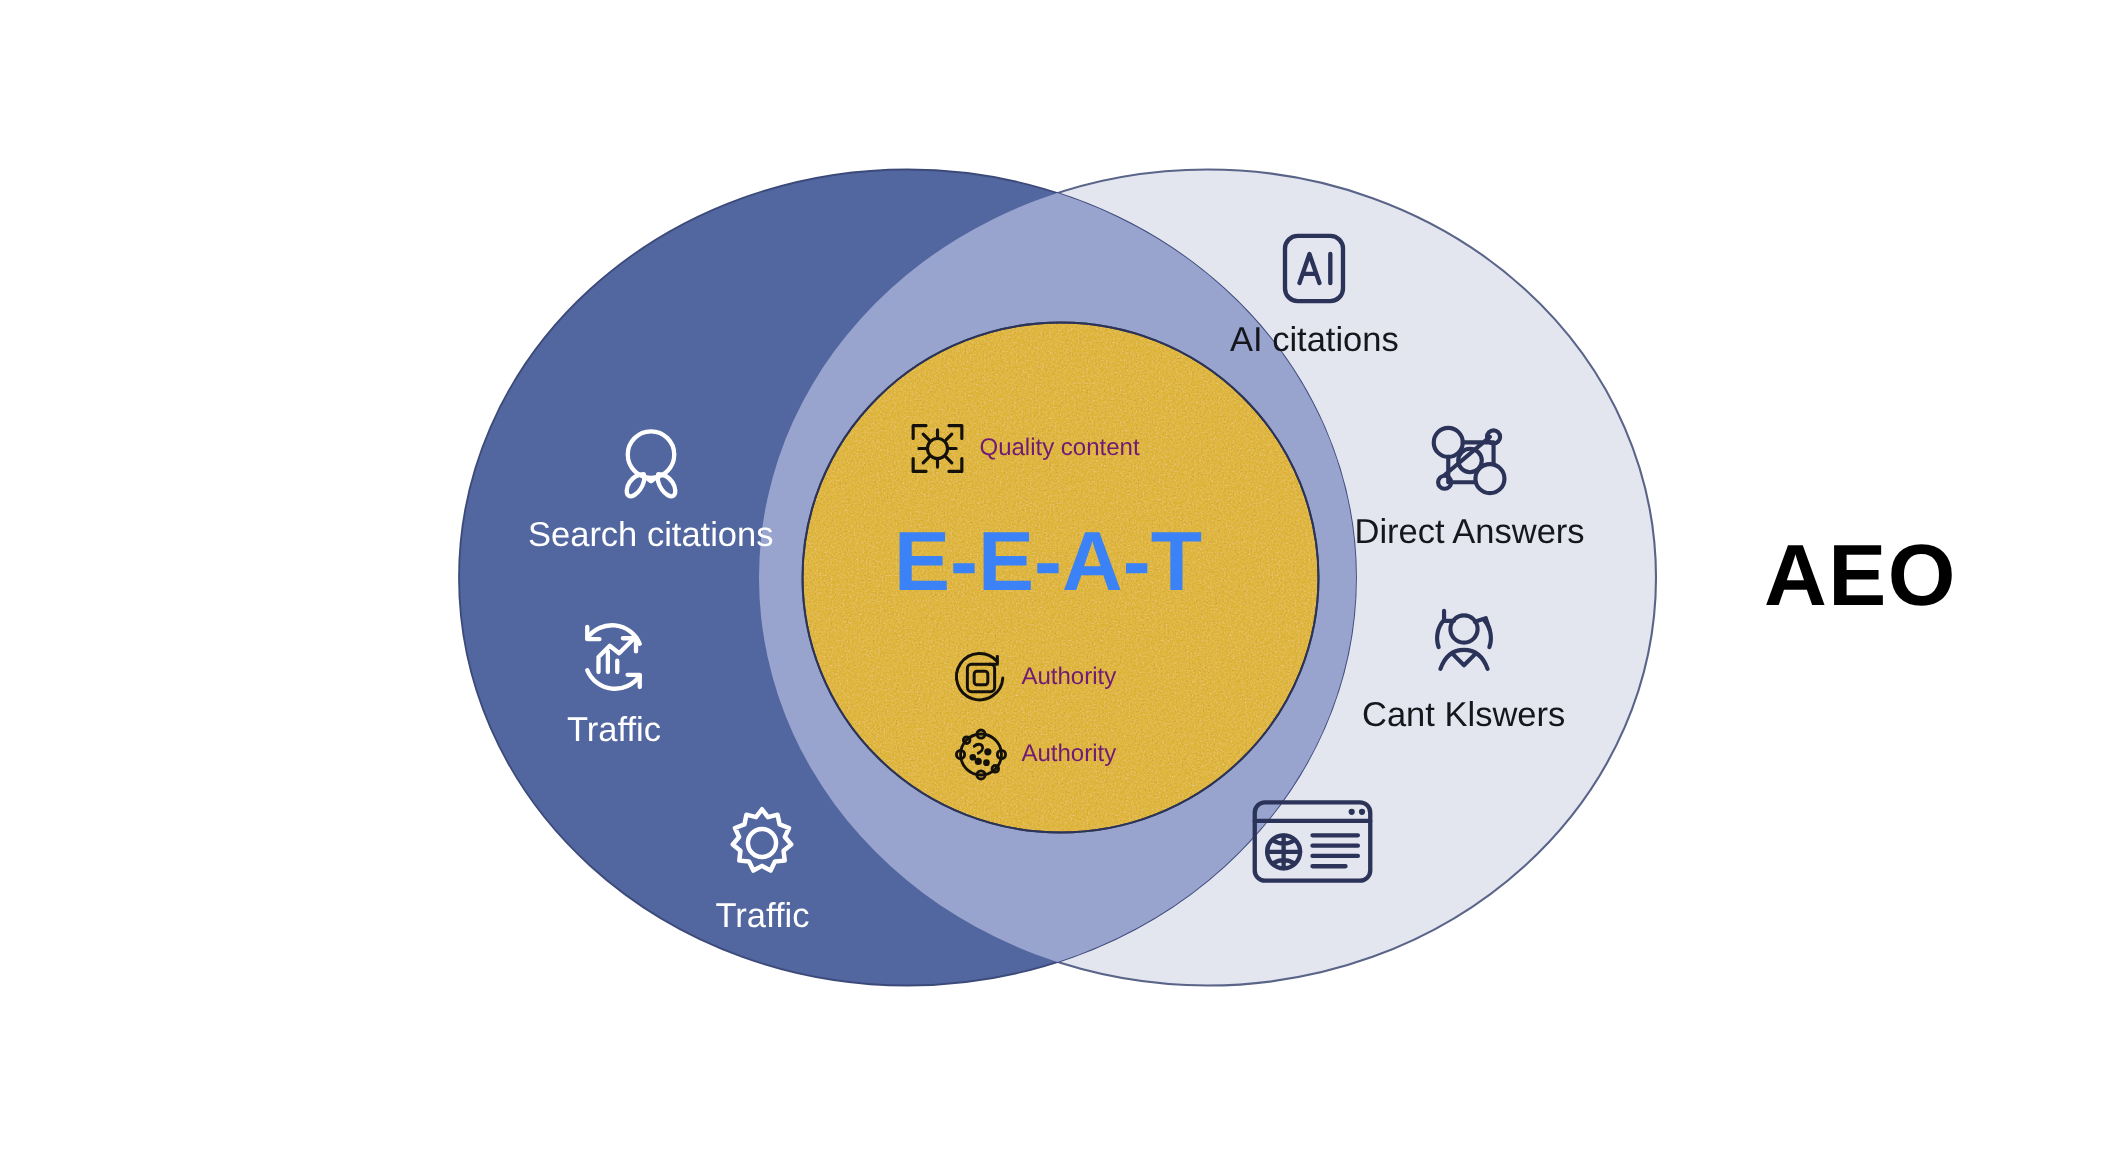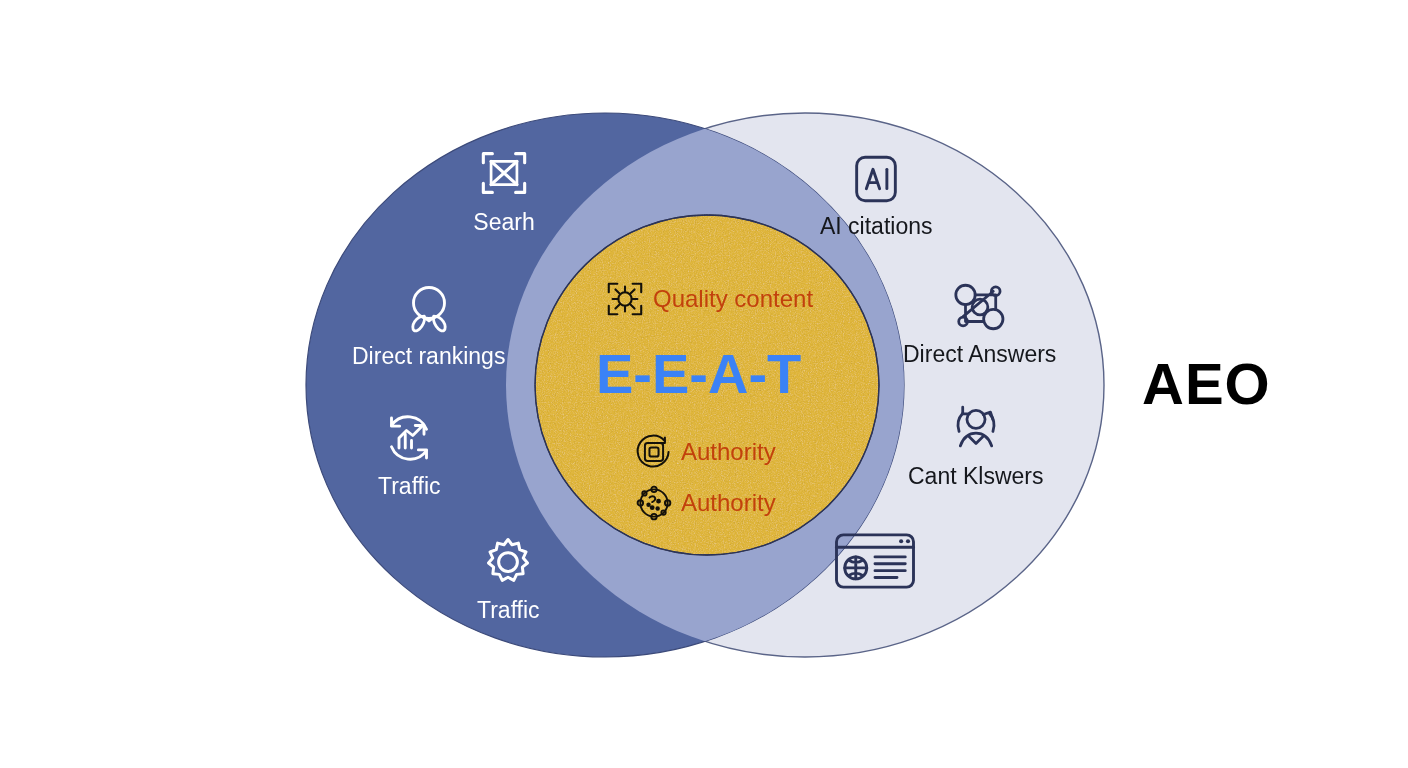--- a/index.html
+++ b/index.html
@@ -30,21 +30,21 @@
   .side-label {
     position: absolute;
     font-weight: 700;
     font-size: 58px;
     color: #000000;
     letter-spacing: 1px;
     line-height: 1;
     white-space: nowrap;
   }
   #seo-label { left: 152px; top: 355px; }
-  #aeo-label { left: 1142px; top: 355px; }
+  #aeo-label { left: 1176px; top: 355px; }
 
   
   .item {
     position: absolute;
     display: flex;
     flex-direction: column;
     align-items: center;
     white-space: nowrap;
   }
   .item .ico { display: block; line-height: 0; }
@@ -59,22 +59,22 @@
   
   .crow {
     position: absolute;
     display: flex;
     flex-direction: row;
     align-items: center;
     white-space: nowrap;
   }
   .crow .ico { line-height: 0; }
   .crow .lab {
-    font-size: 24px;
-    color: #c2410c;
+    font-size: 16px;
+    color: #701a75;
     margin-left: 7px;
   }
   #eeat {
     position: absolute;
     left: 596px;
     top: 346px;
     font-size: 56px;
     font-weight: 700;
     color: #3b82f6;
     letter-spacing: 0px;
@@ -117,41 +117,31 @@
 
     <g filter="url(#glitter)">
       <ellipse cx="707" cy="385" rx="172" ry="170" fill="#e0b63a"></ellipse>
       <ellipse cx="707" cy="385" rx="172" ry="170" fill="none" stroke="#2b3358" stroke-width="1.3"></ellipse>
     </g>
     <ellipse cx="707" cy="385" rx="172" ry="170" fill="none" stroke="#2b3358" stroke-width="1.3"></ellipse>
   </svg>
 
   <div class="side-label" id="aeo-label">AEO</div>
 
-  <div class="item left-item" style="left:473px; top:142px;">
-    <span class="ico">
-      <svg width="62" height="62" viewBox="0 0 48 48" fill="none" stroke="#ffffff" stroke-width="2.4" stroke-linecap="round" stroke-linejoin="round">
-        <path d="M8 16V9h7M40 16V9h-7M8 32v7h7M40 32v7h-7"></path>
-        <path d="M14 15h20v18H14z" stroke-width="2.1"></path>
-        <path d="M14 15l20 18M34 15L14 33"></path>
-      </svg>
-    </span>
-    <span class="lab">Searh</span>
-  </div>
 
   <div class="item left-item" style="left:352px; top:280px;">
     <span class="ico">
       <svg width="62" height="58" viewBox="0 0 52 48" fill="none" stroke="#ffffff" stroke-width="2.4" stroke-linecap="round" stroke-linejoin="round">
         <circle cx="26" cy="19" r="13"></circle>
         <path d="M22 30c-3 0-6 1.5-8 4.5-2 3-2 6.5-.5 7.5 1.5 1 4.5-.5 6.5-3.5 2-3 2.5-6.5 2-8.5z"></path>
         <path d="M30 30c3 0 6 1.5 8 4.5 2 3 2 6.5.5 7.5-1.5 1-4.5-.5-6.5-3.5-2-3-2.5-6.5-2-8.5z"></path>
         <path d="M22 31l4 3 4-3"></path>
       </svg>
     </span>
-    <span class="lab">Direct rankings</span>
+    <span class="lab">Search citations</span>
   </div>
 
   <div class="item left-item" style="left:378px; top:408px;">
     <span class="ico">
       <svg width="60" height="60" viewBox="0 0 48 48" fill="none" stroke="#ffffff" stroke-width="2.3" stroke-linecap="round" stroke-linejoin="round">
         <path d="M38 17a16 16 0 00-28-3"></path>
         <path d="M10 31a16 16 0 0028 3"></path>
         <path d="M10 8v6.5h6.5M38 40v-6.5h-6.5"></path>
         <path d="M16 32v-7M21 32v-11M26 32v-6"></path>
         <path d="M16 24l6-6 5 4 8-8"></path>

